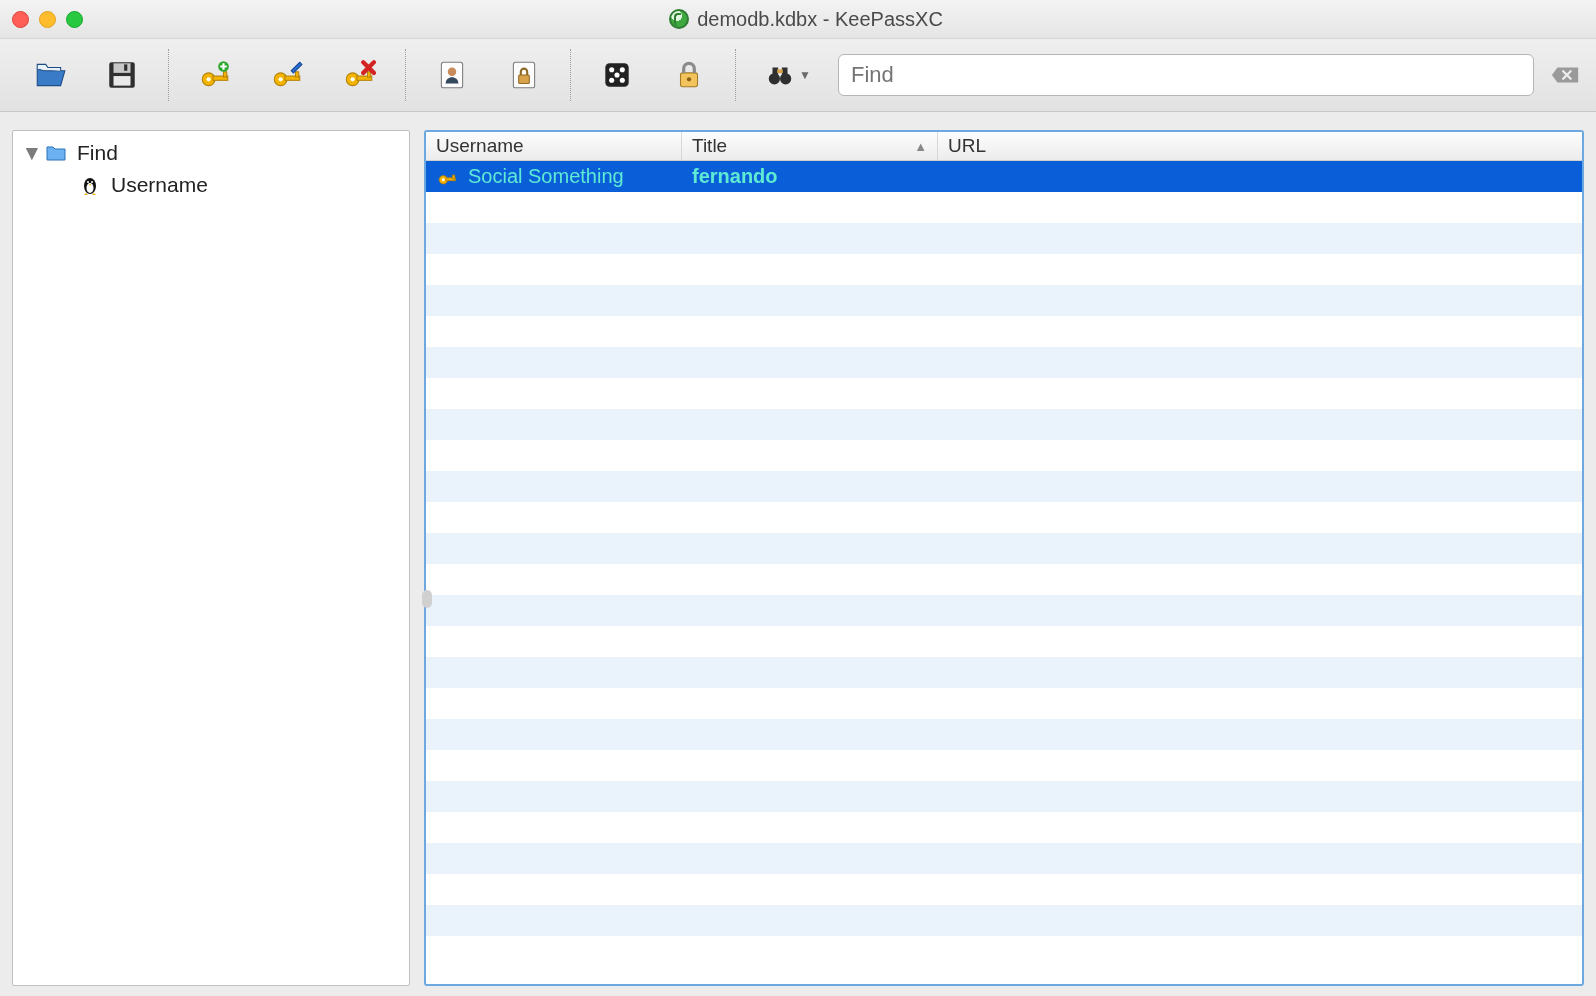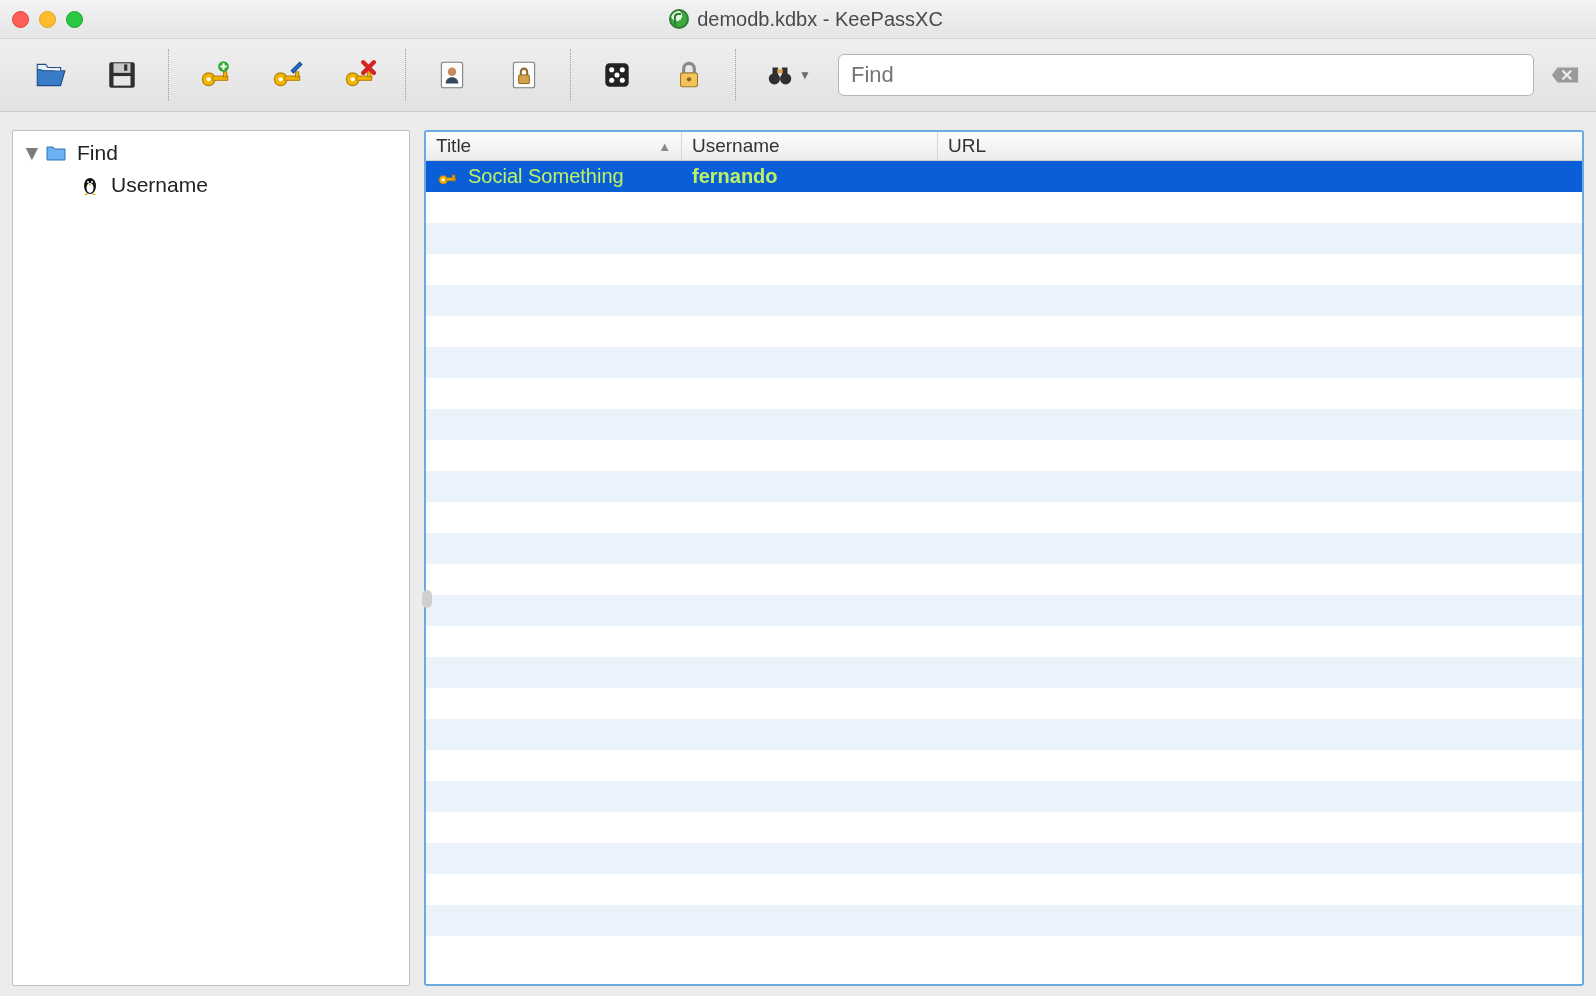--- a/index.html
+++ b/index.html
@@ -36,21 +36,21 @@
   .cols{display:flex;height:28px;background:linear-gradient(#fdfdfd,#ececec);border-bottom:1px solid #cfcfcf;font-size:19px;color:#333;}
   .col{display:flex;align-items:center;padding:0 10px;border-right:1px solid #d7d7d7;box-sizing:border-box;}
   .col.title{width:256px;justify-content:space-between;}
   .col.user{width:256px;}
   .col.url{flex:1;border-right:none;}
   .sort-ind{color:#888;font-size:13px;}
   .rows{flex:1;overflow:auto;}
   .erow{display:flex;align-items:center;height:31px;font-size:20px;}
   .erow:nth-child(odd){background:#eaf2fb;}
   .erow:nth-child(even){background:#ffffff;}
-  .erow.selected{background:#0a5fd8;color:#bef264;}
+  .erow.selected{background:#0a5fd8;color:#5eead4;}
   .cell{box-sizing:border-box;padding:0 10px;display:flex;align-items:center;gap:10px;}
   .cell.title{width:256px;}
   .cell.user{width:256px;font-weight:bold;}
   .cell.url{flex:1;}
   .kicon{width:22px;height:22px;}
 
   .splitter-nub{position:absolute;left:422px;top:590px;width:10px;height:18px;border-radius:5px;background:#d0d0d0;}
 </style>
 </head>
 <body>
@@ -189,26 +189,26 @@
               <circle cx="14" cy="9" r="1" fill="#fff"></circle>
               <path d="M11 11h2l-1 2z" fill="#f2b200"></path>
             </svg>
         </span>
         <span>Username</span>
       </div>
     </div>
 
     <div class="entries">
       <div class="cols">
+        <div class="col user">
+          <span>Username</span>
+        </div>
         <div class="col title">
           <span>Title</span>
           <span class="sort-ind">▲</span>
-        </div>
-        <div class="col user">
-          <span>Username</span>
         </div>
         <div class="col url">
           <span>URL</span>
         </div>
       </div>
       <div class="rows">
         <div class="erow selected">
           <div class="cell title">
             <svg class="kicon" viewBox="0 0 24 24">
               <circle cx="8" cy="15" r="4.5" fill="#f4b400" stroke="#b5820b"></circle>

